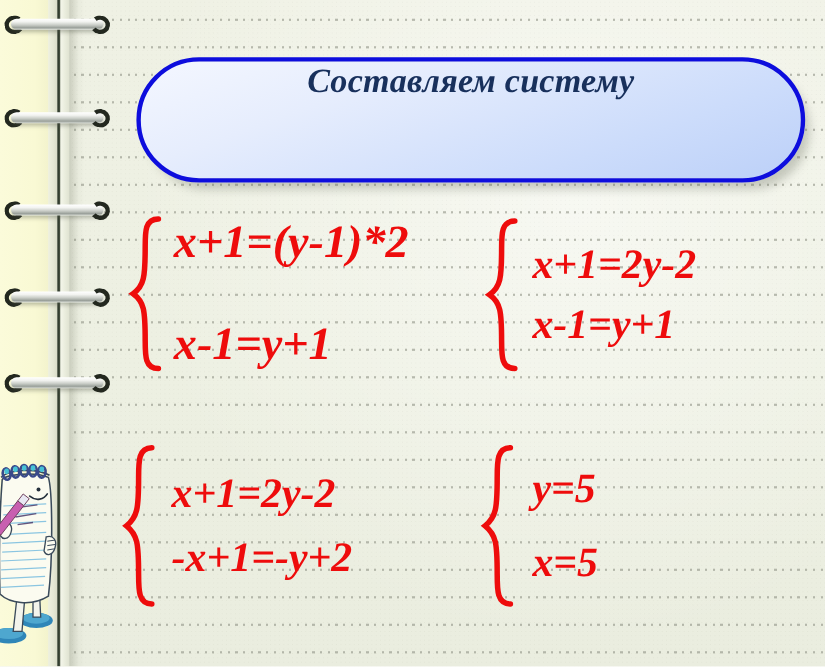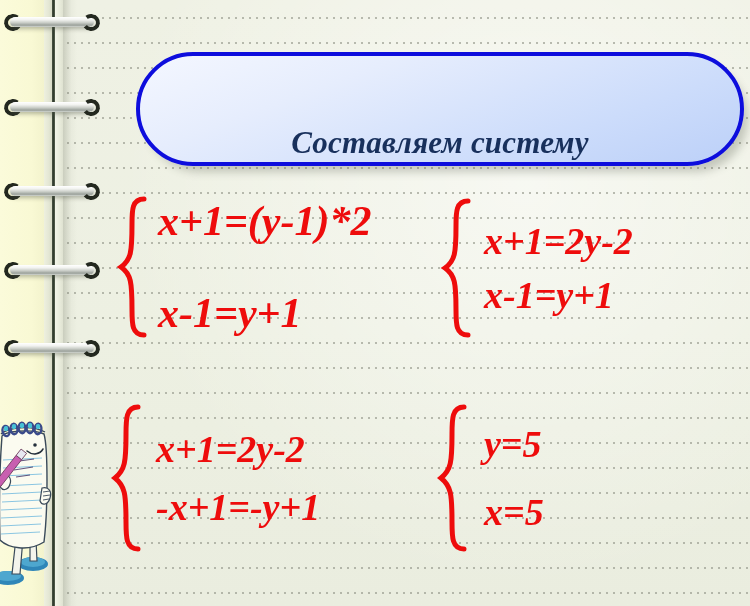--- a/index.html
+++ b/index.html
@@ -108,29 +108,29 @@
     border: 4px solid #23281f;
     box-sizing: border-box;
     background: transparent;
   }
   .ring .cap-l { left: 0;  border-right-color: transparent; transform: rotate(-8deg); }
   .ring .cap-r { right: 0; border-left-color: transparent;  transform: rotate(8deg); }
 
   
   .title-pill {
     position: absolute;
-    left: 136px; top: 52px;
+    left: 124px; top: 52px;
     width: 608px; height: 114px;
     border: 4px solid #0d0ddd;
     border-radius: 58px;
     box-sizing: border-box;
     background: linear-gradient(160deg, #f4f7ff 0%, #e6edfd 30%, #ccdcfb 72%, #bcd0f8 100%);
     box-shadow: 7px 9px 9px -3px rgba(90,95,80,0.30);
     display: flex;
-    align-items: flex-end;
+    align-items: flex-start;
     justify-content: center;
   }
   .title-text {
     font-family: "Liberation Serif", "DejaVu Serif", serif;
     font-style: italic;
     font-weight: bold;
     font-size: 31px;
     line-height: 1.18;
     text-align: center;
     color: #18305c;
@@ -292,21 +292,21 @@
   </div>
 
   <div class="system" id="sys3">
     <div class="brace">
       <svg viewBox="0 0 30 148" preserveAspectRatio="none" aria-hidden="true">
         <path d="M26 3 C14 3 14 15 14 30 C14 58 13 66 3 74 C13 82 14 90 14 118 C14 133 14 145 26 145" fill="none" stroke="#ee0c0c" stroke-width="5" stroke-linecap="round"></path>
       </svg>
     </div>
     <div class="eqs">
       <div class="eq">x+1=2y-2</div>
-      <div class="eq">-x+1=-y+1</div>
+      <div class="eq">-x+1=-y+2</div>
     </div>
   </div>
 
   <div class="system" id="sys4">
     <div class="brace">
       <svg viewBox="0 0 30 148" preserveAspectRatio="none" aria-hidden="true">
         <path d="M26 3 C14 3 14 15 14 30 C14 58 13 66 3 74 C13 82 14 90 14 118 C14 133 14 145 26 145" fill="none" stroke="#ee0c0c" stroke-width="5" stroke-linecap="round"></path>
       </svg>
     </div>
     <div class="eqs">

